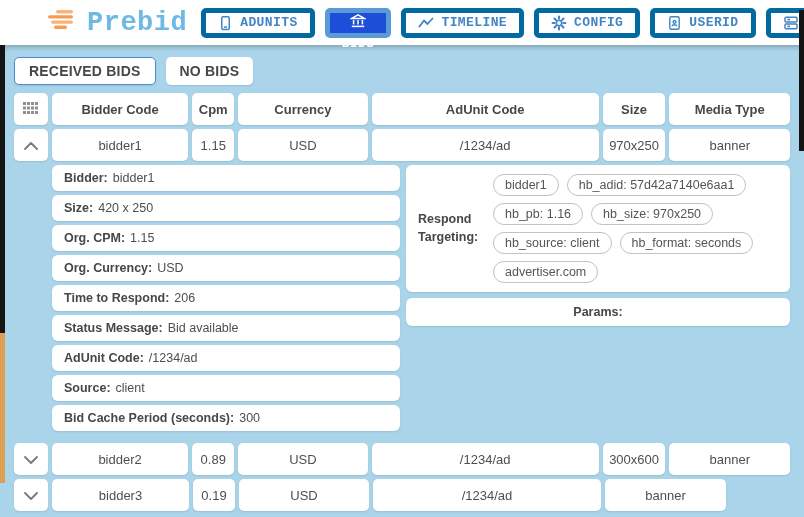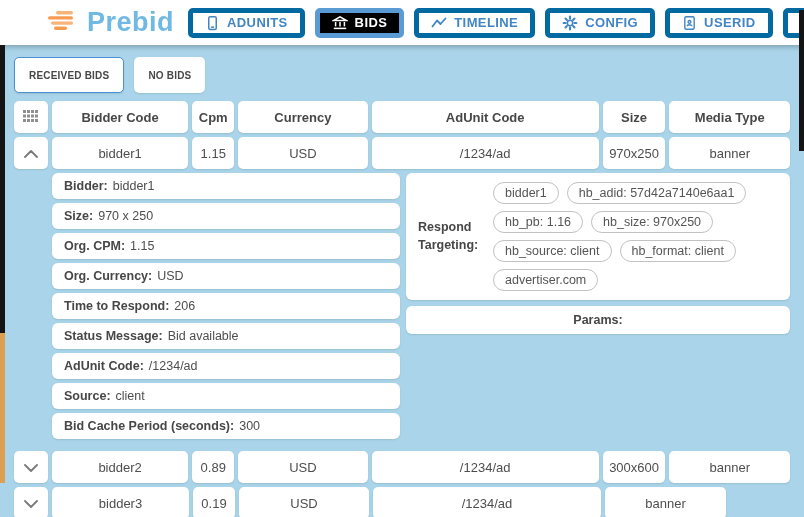--- a/index.html
+++ b/index.html
@@ -16,41 +16,42 @@
   .sliver-left-orange { left:0; top:333px; width:5px; height:150px; background:#dd9f51; }
   .sliver-right-black { right:0; top:10px; width:5px; height:141px; background:#141414; }
 
   
   header {
     position:relative; z-index:2;
     height:45px; background:#ffffff;
     display:flex; align-items:center;
     padding-left:48px;
     box-shadow:0 2px 5px rgba(0,0,0,0.25);
+    font-family:Liberation Mono, monospace;
   }
   .logo { display:flex; align-items:center; gap:9px; margin-right:14px; }
   .logo-text { font-size:27px; font-weight:bold; color:#70b9e3; letter-spacing:0.5px; }
   nav { display:flex; gap:10px; }
   .nav-btn {
     display:flex; align-items:center; gap:7px;
     height:30px; padding:0 12px;
     background:#fff; border:5px solid #0369a1; border-radius:5px;
     color:#4285c4; font-weight:bold; font-size:13px; letter-spacing:0.4px;
     cursor:pointer; font-family:inherit;
   }
-  .nav-btn.active { background:#000000; border-color:#5b9bd5; color:#fff; }
+  .nav-btn.active { background:#1d4ed8; border-color:#5b9bd5; color:#fff;flex-direction:column; }
   .nav-btn svg { display:block; }
 
   
   .content { padding:12px 14px 0; position:relative; z-index:1; }
 
   .tabs { display:flex; gap:10px; margin-bottom:8px; }
   .tab {
-    height:36px; padding:0 14px; background:#fff; border-radius:5px;
-    font-weight:bold; font-size:10px; color:#474747; letter-spacing:0.2px;
+    height:28px; padding:0 14px; background:#fff; border-radius:5px;
+    font-weight:bold; font-size:14px; color:#474747; letter-spacing:0.2px;
     border:none; cursor:pointer; font-family:inherit;
     box-shadow:0 1px 2px rgba(0,0,0,0.10);
   }
   .tab.active { border:1.5px solid #4b8fd4; }
 
   .trow { display:flex; gap:4px; margin-bottom:4px; }
   .cell {
     background:#fff; border-radius:5px; height:32px;
     display:flex; align-items:center; justify-content:center;
     font-size:13px; color:#4e4e4e;
@@ -239,21 +240,21 @@
   </div>
 
   <div class="expanded">
     <div class="fields">
       <div class="field">
           <b>Bidder:</b>
           <span>bidder1</span>
         </div>
       <div class="field">
           <b>Size:</b>
-          <span>970 x 250</span>
+          <span>420 x 250</span>
         </div>
       <div class="field">
           <b>Org. CPM:</b>
           <span>1.15</span>
         </div>
       <div class="field">
           <b>Org. Currency:</b>
           <span>USD</span>
         </div>
       <div class="field">
@@ -279,21 +280,21 @@
     </div>
     <div class="panels">
       <div class="targeting">
         <div class="targeting-label">Respond Targeting:</div>
         <div class="chips">
           <span class="chip">bidder1</span>
           <span class="chip">hb_adid: 57d42a7140e6aa1</span>
           <span class="chip">hb_pb: 1.16</span>
           <span class="chip">hb_size: 970x250</span>
           <span class="chip">hb_source: client</span>
-          <span class="chip">hb_format: client</span>
+          <span class="chip">hb_format: seconds</span>
           <span class="chip">advertiser.com</span>
         </div>
       </div>
       <div class="params">
         <span>Params:</span>
       </div>
     </div>
   </div>
 
   <div class="trow">

